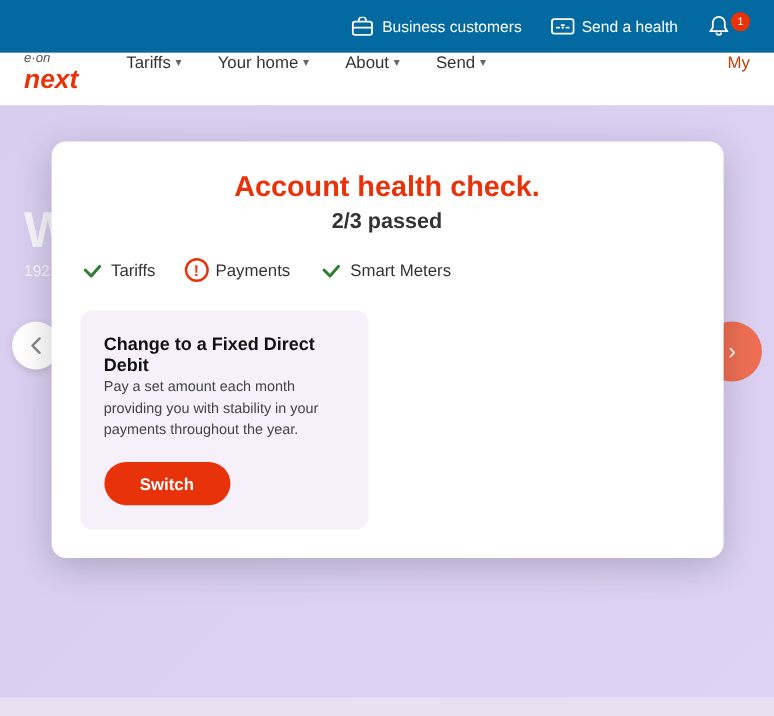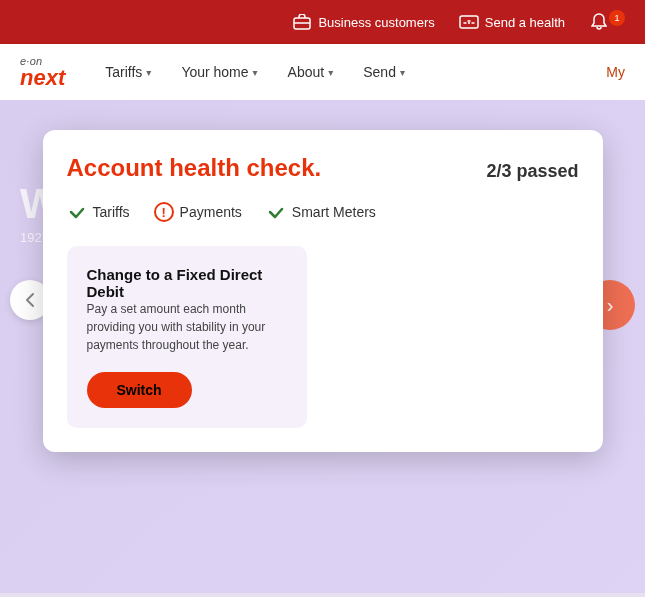--- a/index.html
+++ b/index.html
@@ -7,21 +7,21 @@
       font-family: Arial, sans-serif;
       width: 645px;
       height: 597px;
       overflow: hidden;
       position: relative;
       background: #e8e0f0;
     }
 
     
     .top-bar {
-      background: #b91c1c;
+      background: #0369a1;
       height: 44px;
       display: flex;
       align-items: center;
       justify-content: flex-end;
       padding: 0 20px;
       gap: 24px;
     }
     .top-bar-item {
       display: flex;
       align-items: center;
@@ -47,23 +47,23 @@
       display: flex;
       align-items: center;
       justify-content: center;
       margin-left: -6px;
       margin-top: -8px;
     }
 
     
     .nav-bar {
       background: white;
-      height: 56px;
-      display: flex;
-      align-items: center;
+      height: 44px;
+      display: flex;
+      align-items: flex-start;
       padding: 0 20px;
       gap: 30px;
       box-shadow: 0 1px 3px rgba(0,0,0,0.1);
     }
     .logo {
       display: flex;
       flex-direction: column;
       line-height: 1;
       margin-right: 10px;
     }
@@ -191,22 +191,23 @@
       border-radius: 12px;
       padding: 24px;
       width: 560px;
       max-width: 95%;
       box-shadow: 0 8px 30px rgba(0,0,0,0.2);
       position: relative;
     }
     .modal-header {
       display: flex;
       justify-content: space-between;
-      align-items: flex-end;
+      align-items: center;
       margin-bottom: 20px;
+      flex-direction: column;
     }
     .modal-title {
       font-size: 24px;
       font-weight: bold;
       color: #e8320a;
     }
     .modal-passed {
       font-size: 18px;
       font-weight: bold;
       color: #333;
@@ -270,21 +271,21 @@
       color: #111;
     }
     .card-desc {
       font-size: 12px;
       color: #444;
       line-height: 1.5;
       margin-bottom: 18px;
     }
     .switch-btn {
       background: #e8320a;
-      color: #000000;
+      color: #ffffff;
       border: none;
       border-radius: 25px;
       padding: 10px 30px;
       font-size: 14px;
       font-weight: bold;
       cursor: pointer;
     }
   </style>
 </head>
 <body>

